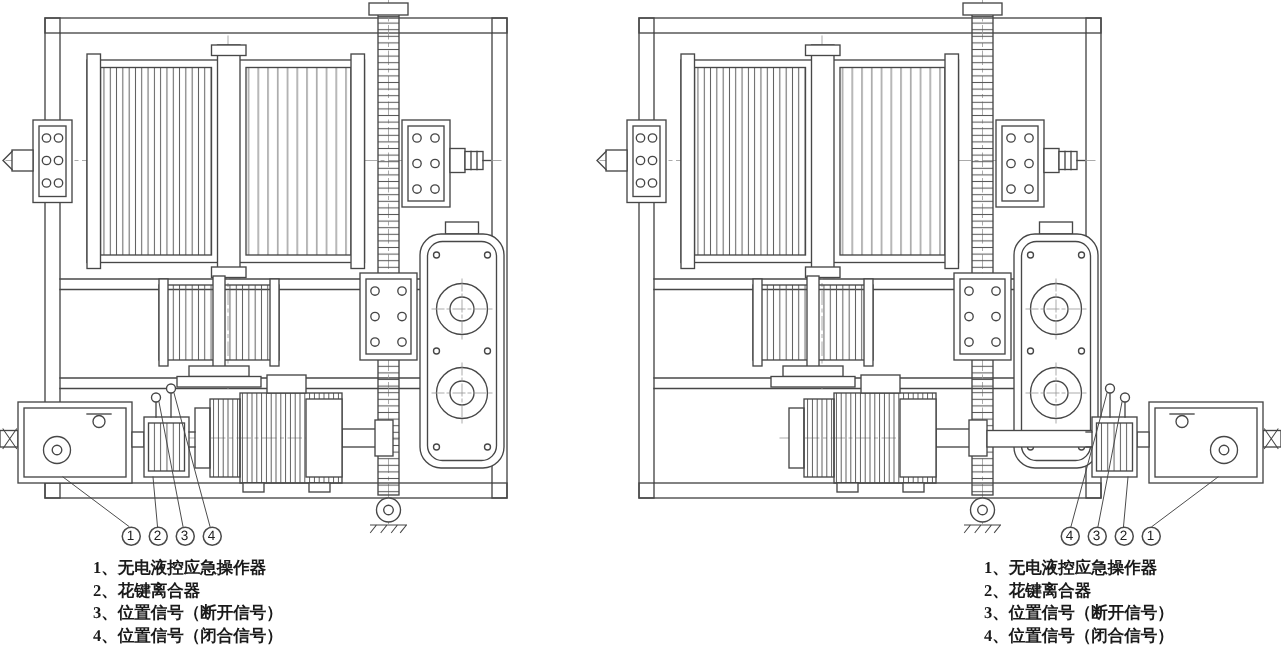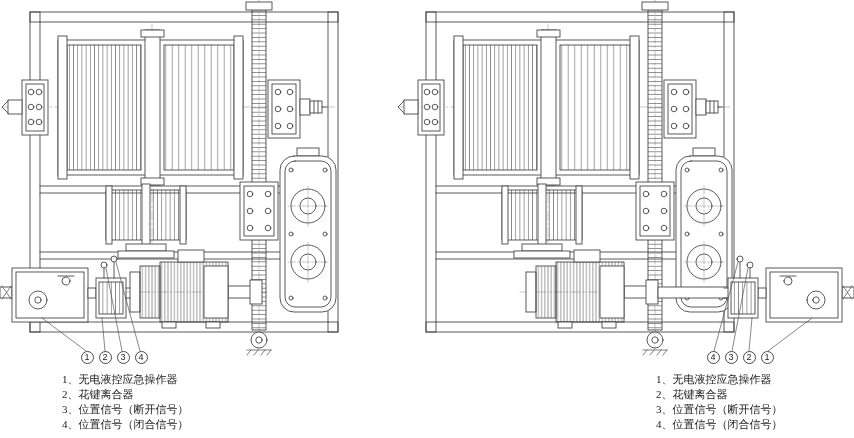--- a/index.html
+++ b/index.html
@@ -1,21 +1,21 @@
 <!DOCTYPE html>
 <html><head>
 <meta charset="utf-8">
 <style>
   html,body{margin:0;padding:0;background:#ffffff;}
   .sheet{
     position:relative;width:854px;height:438px;background:#ffffff;overflow:hidden;
     font-family:"Liberation Serif", serif;
   }
   .sheet svg{position:absolute;left:0;top:0;}
-  .legend{position:absolute;font-size:11px;line-height:15px;color:#1a1a1a;white-space:nowrap;}
+  .legend{position:absolute;font-size:11px;line-height:15px;color:#1a1a1a;white-space:nowrap;font-weight:bold;}
   #legend-left{left:62px;top:372px;}
   #legend-right{left:656px;top:372px;}
   .callout{
     position:absolute;width:13px;height:13px;box-sizing:border-box;
     border:1px solid #4a4a4a;border-radius:50%;background:#ffffff;
     font-size:9px;line-height:11px;text-align:center;color:#222222;
     font-family:"Liberation Sans", sans-serif;
   }
 </style>
 </head>

